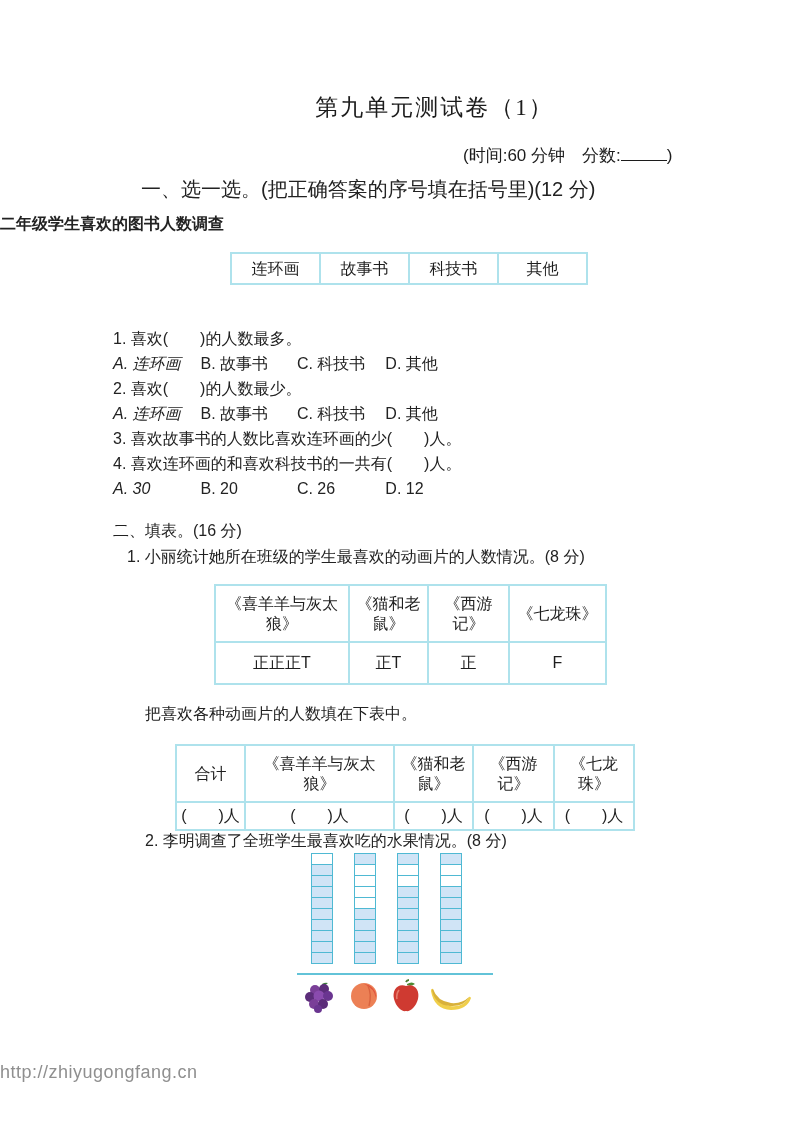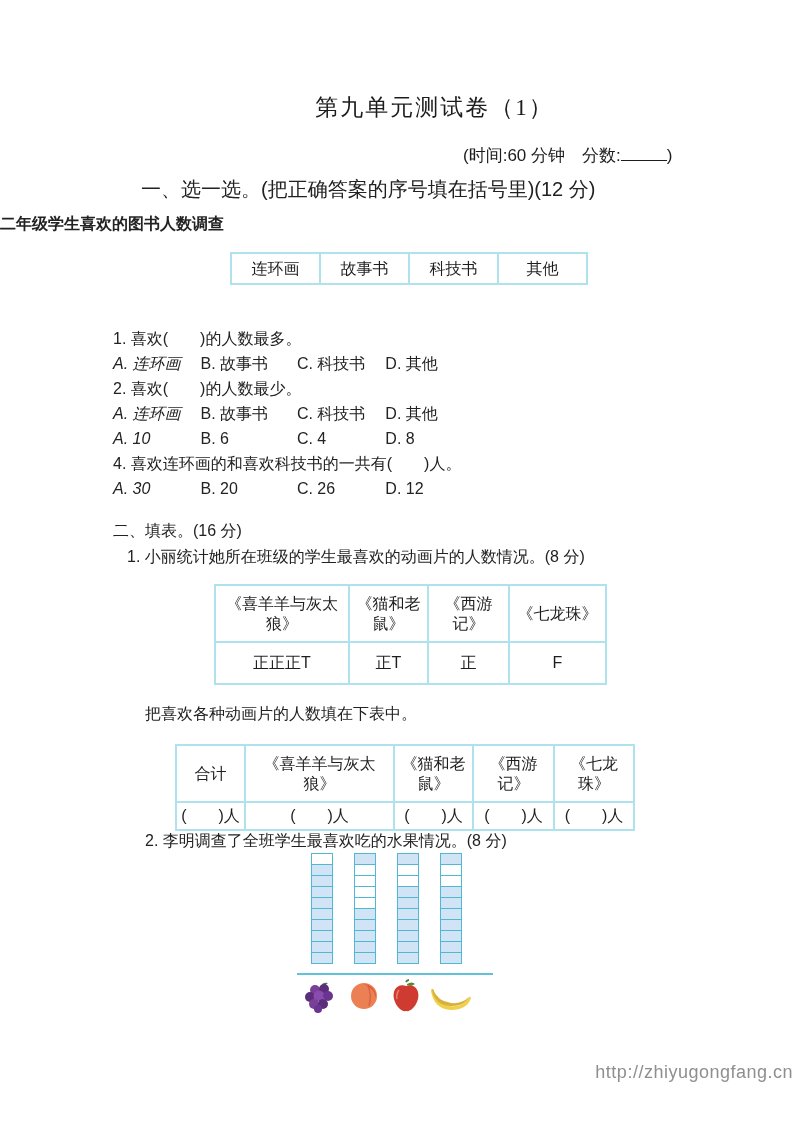--- a/index.html
+++ b/index.html
@@ -54,21 +54,21 @@
   .chart-cell:first-child{margin-top:0;}
   .chart-cell.filled{background:#d0e4f6;}
   .chart-baseline{position:absolute;left:0;top:120px;width:196px;height:2px;background:#62c3d8;}
   .fruits{position:absolute;left:0;top:126px;width:196px;height:40px;}
   .fruit{position:absolute;display:block;}
   .fruit-grapes{left:6px;top:2px;}
   .fruit-peach{left:52px;top:2px;}
   .fruit-apple{left:94px;top:0px;}
   .fruit-banana{left:133px;top:6px;}
   
-  .footer{left:0;right:0;top:1062px;text-align:right;font-size:18px;color:#8f8f8f;letter-spacing:0.5px;padding-left:36px;}
+  .footer{left:0;right:0;top:1062px;text-align:left;font-size:18px;color:#8f8f8f;letter-spacing:0.5px;}
 </style>
 </head>
 <body>
 
 <div class="abs title">第九单元测试卷（1）</div>
 
 <div class="abs meta"><span>(时间:60 分钟　分数:</span><span class="blank-line"></span><span>)</span></div>
 
 <div class="abs s1-heading">一、选一选。(把正确答案的序号填在括号里)(12 分)</div>
 
@@ -93,26 +93,21 @@
     <span class="opt-c">C. 科技书</span>
     <span class="opt-d">D. 其他</span>
   </div>
   <div>2. 喜欢(　　)的人数最少。</div>
   <div class="opt-row">
     <span class="opt-a">A. 连环画</span>
     <span class="opt-b">B. 故事书</span>
     <span class="opt-c">C. 科技书</span>
     <span class="opt-d">D. 其他</span>
   </div>
-  <div class="opt-row">
-    <span class="opt-a">A. 10</span>
-    <span class="opt-b">B. 6</span>
-    <span class="opt-c">C. 4</span>
-    <span class="opt-d">D. 8</span>
-  </div>
+  <div>3. 喜欢故事书的人数比喜欢连环画的少(　　)人。</div>
   <div>4. 喜欢连环画的和喜欢科技书的一共有(　　)人。</div>
   <div class="opt-row">
     <span class="opt-a">A. 30</span>
     <span class="opt-b">B. 20</span>
     <span class="opt-c">C. 26</span>
     <span class="opt-d">D. 12</span>
   </div>
 </div>
 
 <div class="abs s2-heading">二、填表。(16 分)</div>

